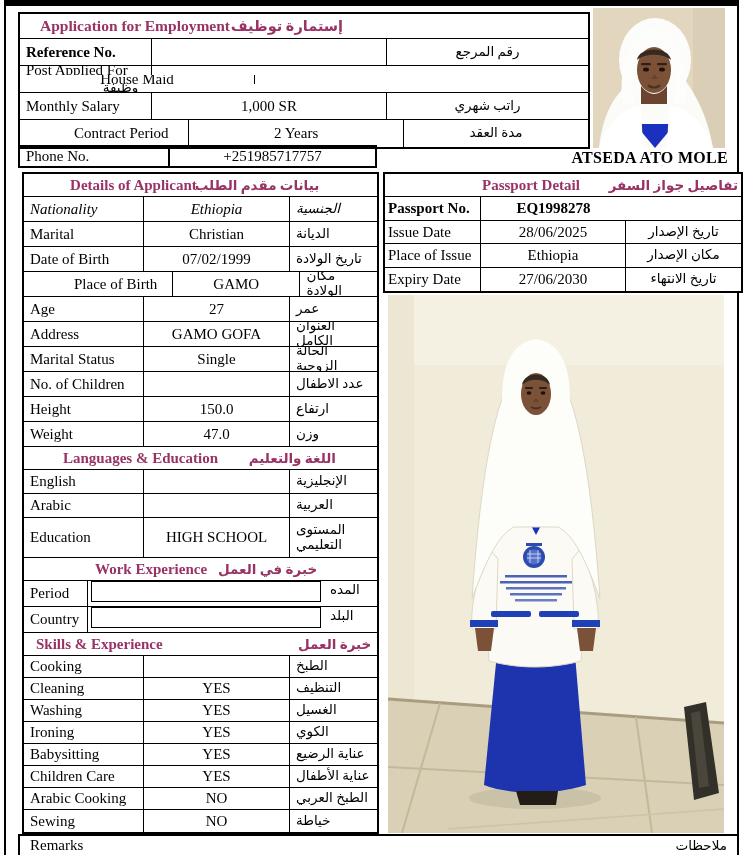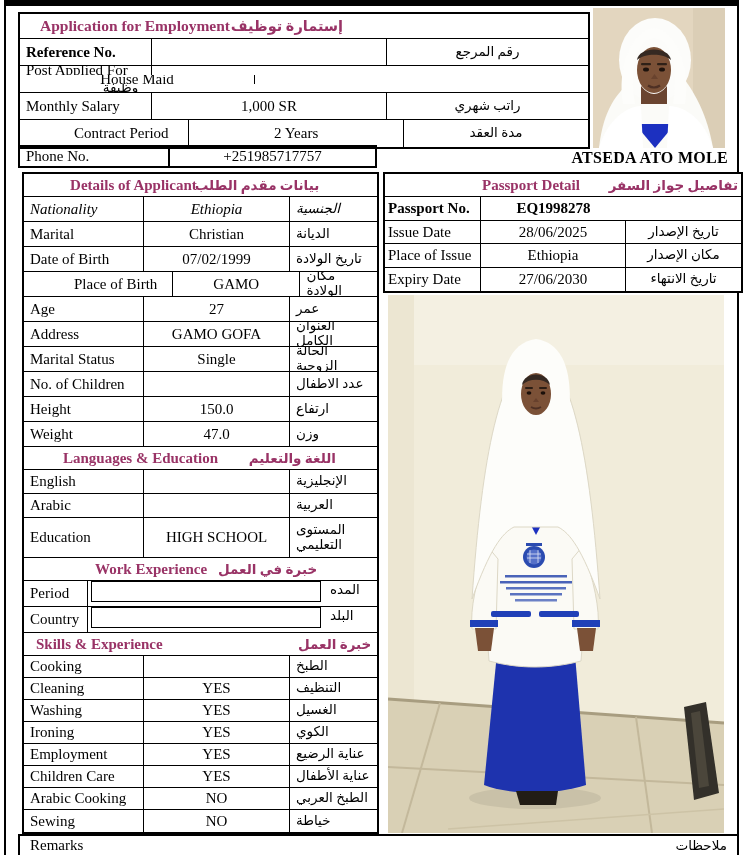--- a/index.html
+++ b/index.html
@@ -233,21 +233,21 @@
     <div class="c" style="width:120px;">Washing</div>
     <div class="c val" style="width:146px;">YES</div>
     <div class="c ar" style="width:87px;">الغسيل</div>
   </div>
   <div class="trow" style="height:22px;">
     <div class="c" style="width:120px;">Ironing</div>
     <div class="c val" style="width:146px;">YES</div>
     <div class="c ar" style="width:87px;">الكوي</div>
   </div>
   <div class="trow" style="height:22px;">
-    <div class="c" style="width:120px;">Employment</div>
+    <div class="c" style="width:120px;">Babysitting</div>
     <div class="c val" style="width:146px;">YES</div>
     <div class="c ar" style="width:87px;">عناية الرضيع</div>
   </div>
   <div class="trow" style="height:22px;">
     <div class="c" style="width:120px;">Children Care</div>
     <div class="c val" style="width:146px;">YES</div>
     <div class="c ar" style="width:87px;">عناية الأطفال</div>
   </div>
   <div class="trow" style="height:22px;">
     <div class="c" style="width:120px;">Arabic Cooking</div>

